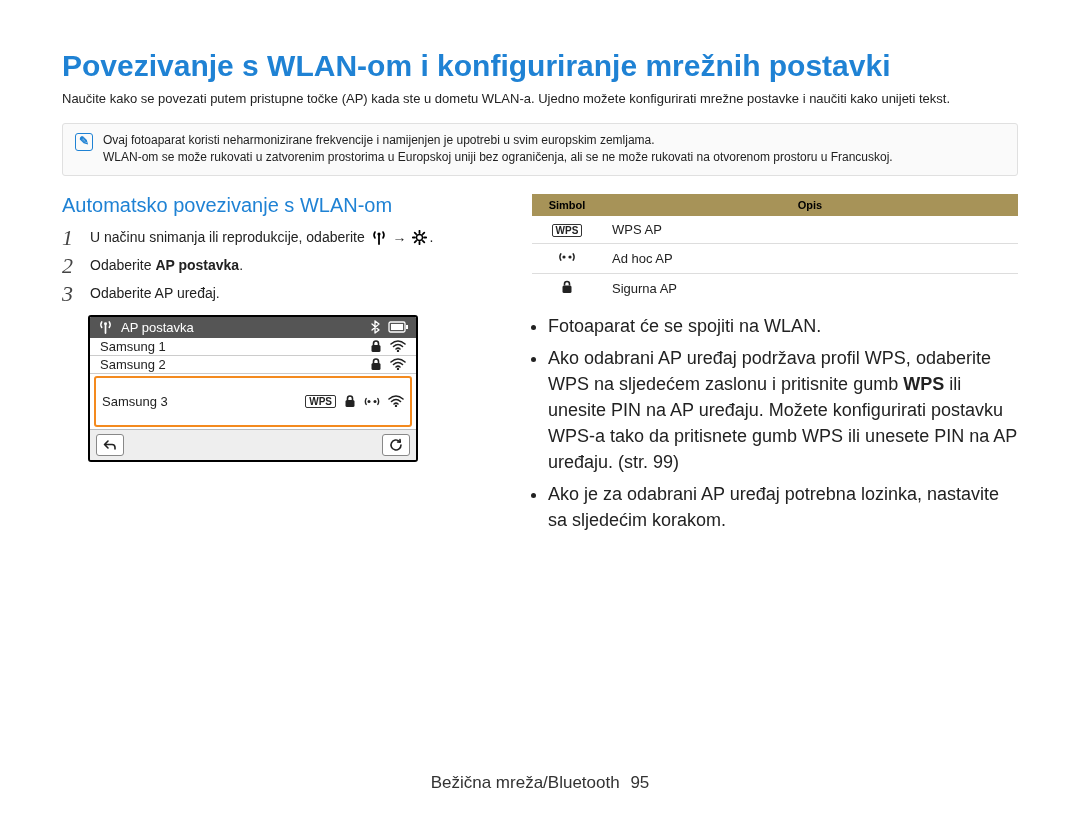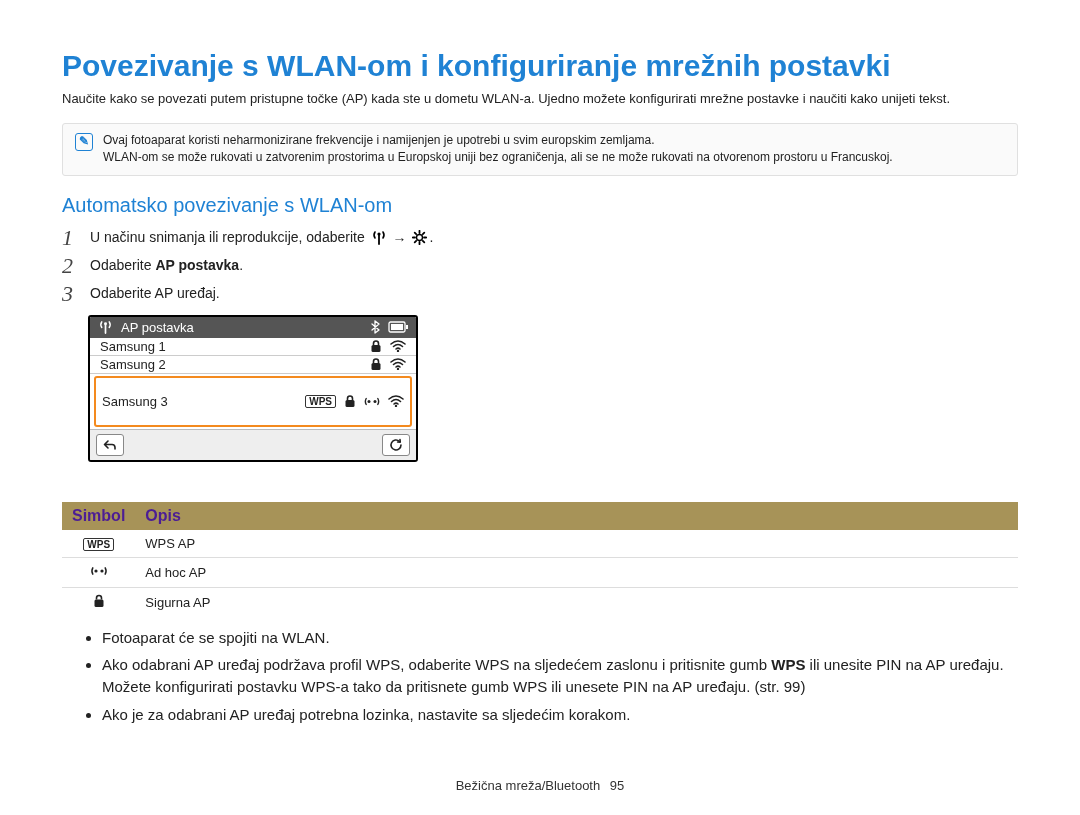--- a/index.html
+++ b/index.html
@@ -41,23 +41,21 @@
     border: 1.5px solid #1f82d4;
     border-radius: 3px;
     color: #1f82d4;
     display: flex; align-items: center; justify-content: center;
     font-size: 12px; font-weight: bold;
     flex: none;
     margin-top: 1px;
   }
   .columns {
     display: flex;
-    gap: 40px;
     margin-top: 18px;
-    flex-direction: column;
   }
   .col-left { width: 470px; }
   .col-right { flex: 1; }
   .section-title {
     color: #1f82d4;
     font-size: 20px;
     margin: 0 0 10px 0;
     font-weight: normal;
   }
   .step {
@@ -145,42 +143,42 @@
 
   
   .sym-table {
     border-collapse: collapse;
     width: 100%;
     font-size: 13px;
     margin-bottom: 10px;
   }
   .sym-table th {
     background: #a79358;
-    color: #4c1d95;
-    text-align: left;
+    color: #000000;
+    text-align: center;
     padding: 5px 10px;
     font-weight: bold;
-    font-size: 16px;
+    font-size: 11px;
   }
   .sym-table td {
     padding: 6px 10px;
     border-bottom: 1px solid #ddd;
   }
   .sym-table td:first-child { width: 70px; text-align: center; }
   .sym-table tr:last-child td { border-bottom: none; }
 
   .r-bullets { padding-left: 16px; margin: 4px 0; }
-  .r-bullets li { font-size: 15px; margin-bottom: 6px; line-height: 1.45; margin-left: 24px; }
+  .r-bullets li { font-size: 18px; margin-bottom: 6px; line-height: 1.45; }
 
   .footer {
     position: absolute;
     bottom: 22px;
     left: 0; right: 0;
     text-align: center;
-    font-size: 13px;
+    font-size: 17px;
     color: #333;
   }
   .footer .pg { margin-left: 6px; }
 
   
   svg { display: block; }
 </style>
 </head>
 <body>
 

